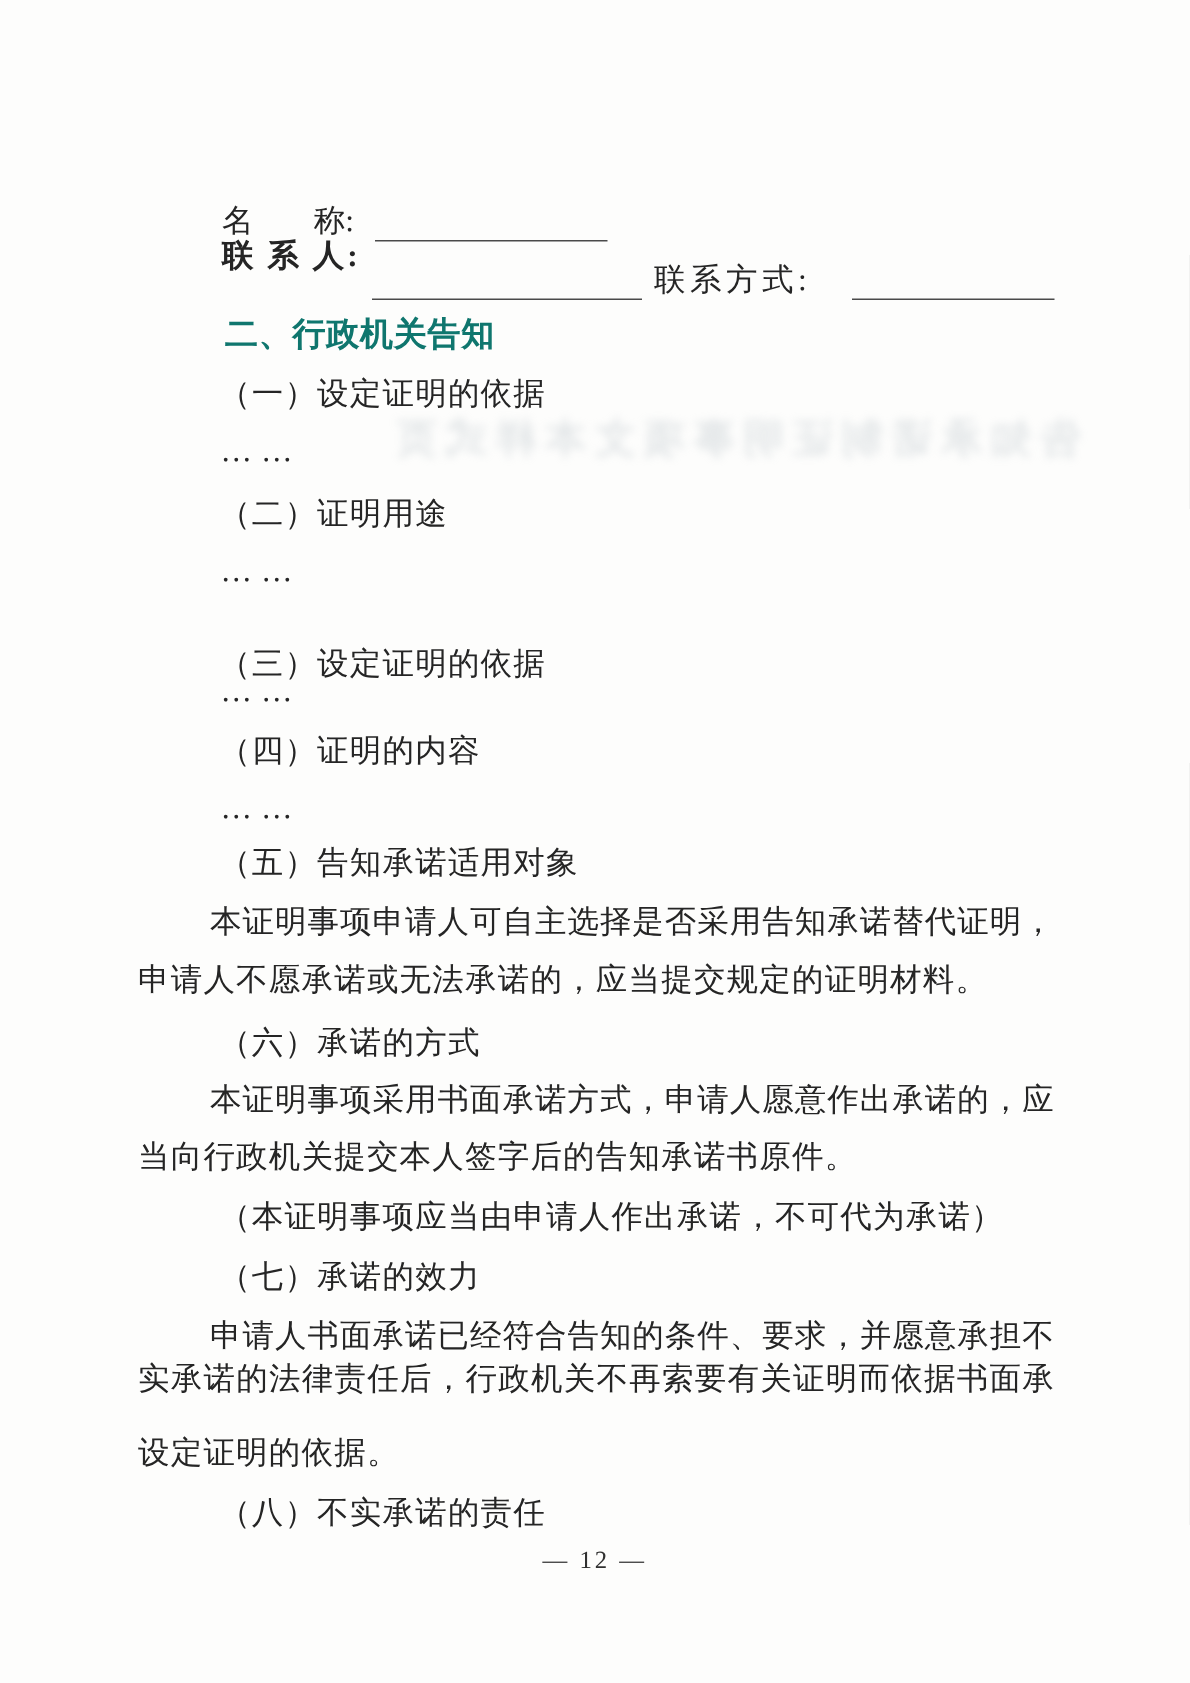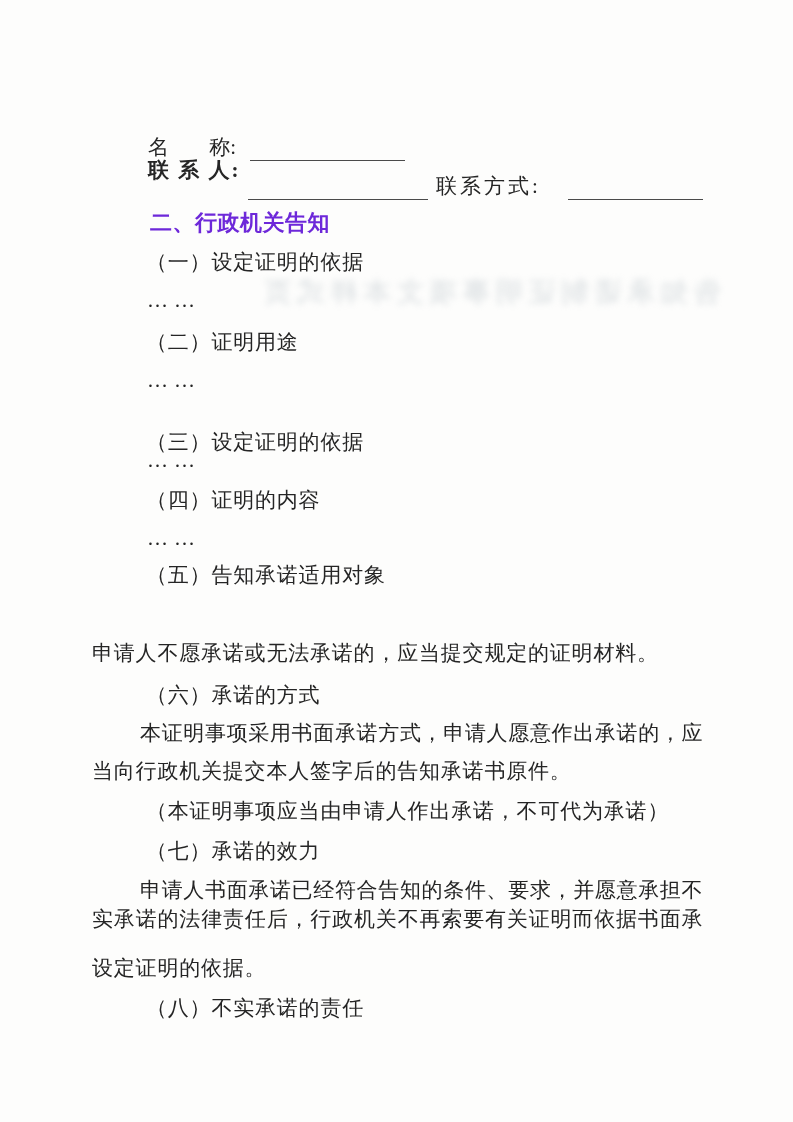--- a/index.html
+++ b/index.html
@@ -63,21 +63,21 @@
     text-align-last: justify;
     letter-spacing: 0.5px;
   }
   .heading {
     position: absolute;
     top: 209px;
     left: 150px;
     font-size: 22px;
     line-height: 28px;
     font-weight: 700;
-    color: #6d28d9;
+    color: #0f766e;
     letter-spacing: 0.5px;
     font-family: "Liberation Sans", "DejaVu Sans", sans-serif;
     white-space: nowrap;
   }
   .field-label {
     position: absolute;
     font-size: 21px;
     line-height: 28px;
     height: 28px;
     color: #252525;
@@ -126,25 +126,27 @@
 
   <div class="line item" style="top:248px">（一）设定证明的依据</div>
   <div class="line ellipsis" style="top:286px">……</div>
   <div class="line item" style="top:328px">（二）证明用途</div>
   <div class="line ellipsis" style="top:366px">……</div>
   <div class="line item" style="top:428px">（三）设定证明的依据</div>
   <div class="line ellipsis" style="top:446px">……</div>
   <div class="line item" style="top:486px">（四）证明的内容</div>
   <div class="line ellipsis" style="top:524px">……</div>
   <div class="line item" style="top:561px">（五）告知承诺适用对象</div>
+  <div class="line indent-j" style="top:600px">本证明事项申请人可自主选择是否采用告知承诺替代证明，</div>
   <div class="line flush" style="top:639px">申请人不愿承诺或无法承诺的，应当提交规定的证明材料。</div>
   <div class="line item" style="top:681px">（六）承诺的方式</div>
   <div class="line indent-j" style="top:719px">本证明事项采用书面承诺方式，申请人愿意作出承诺的，应</div>
   <div class="line flush" style="top:757px">当向行政机关提交本人签字后的告知承诺书原件。</div>
   <div class="line item" style="top:797px">（本证明事项应当由申请人作出承诺，不可代为承诺）</div>
   <div class="line item" style="top:837px">（七）承诺的效力</div>
   <div class="line indent-j" style="top:876px">申请人书面承诺已经符合告知的条件、要求，并愿意承担不</div>
   <div class="line flush-j" style="top:905px">实承诺的法律责任后，行政机关不再索要有关证明而依据书面承</div>
   <div class="line flush" style="top:954px">设定证明的依据。</div>
   <div class="line item" style="top:994px">（八）不实承诺的责任</div>
 
+  <div class="page-number">— 12 —</div>
 
 </div>
 
 </body></html>

